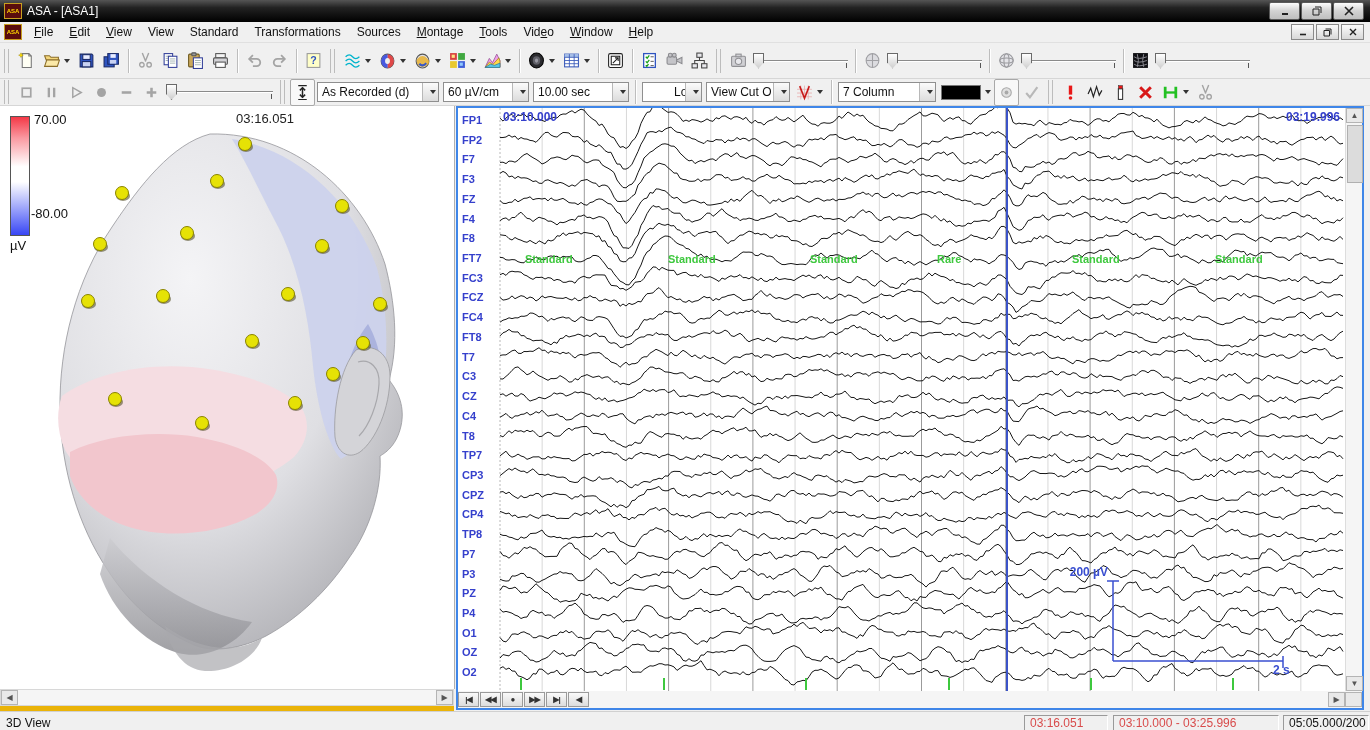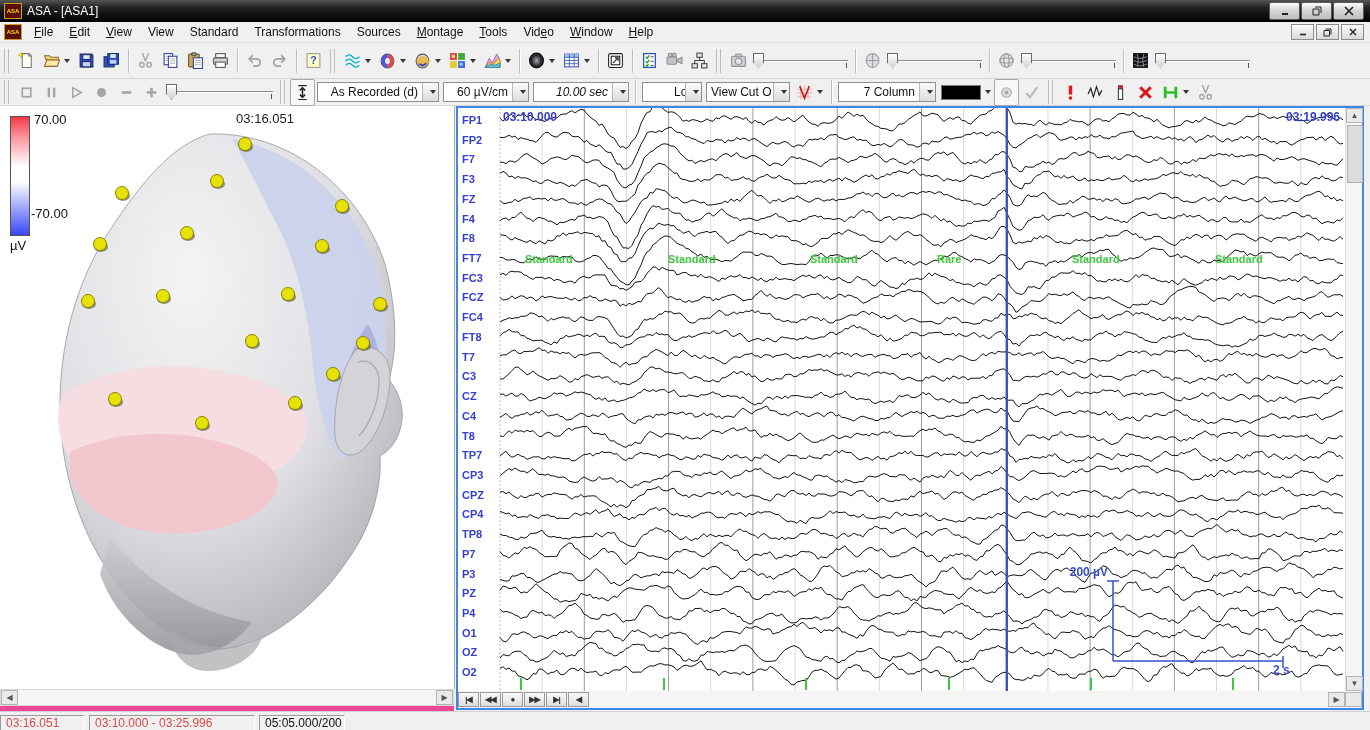--- a/index.html
+++ b/index.html
@@ -30,27 +30,27 @@
   .dd{width:0;height:0;border-left:3.5px solid transparent;border-right:3.5px solid transparent;
       border-top:4px solid #333;margin-left:4px;}
   .tslider{position:relative;height:22px;}
   .tslider .track{position:absolute;left:3px;right:3px;top:10px;height:1px;background:#8a8a8a;box-shadow:0 1px 0 #fff;}
   .tslider .thumb{position:absolute;left:2px;top:3px;width:9px;height:14px;
     background:linear-gradient(#fff,#cfcfcf);border:1px solid #6a6a6a;
     clip-path:polygon(0 0,100% 0,100% 62%,50% 100%,0 62%);}
   .tslider .etick{position:absolute;right:4px;top:13px;width:1px;height:5px;background:#555;}
   .combo{height:20px;box-sizing:border-box;border:1px solid #8f8f8f;background:#fff;display:flex;
     align-items:center;margin:0 2px;font-size:12px;}
-  .combo .ctext{padding:0 4px;white-space:nowrap;overflow:hidden;flex:1;text-align:right;}
+  .combo .ctext{padding:0 4px;white-space:nowrap;overflow:hidden;flex:1;}
   .combo .cdd{width:15px;height:100%;background:linear-gradient(#fbfbfb,#dcdcdc);border-left:1px solid #b8b8b8;
     display:flex;align-items:center;justify-content:center;}
   .swatchbtn{display:flex;align-items:center;padding:0 3px;height:24px;}
   .swatch{width:38px;height:13px;background:#000;border:1px solid #777;}
   .workspace{position:relative;width:1370px;height:605px;background:#f0f0f0;}
-  .panel3d{position:absolute;left:0;top:0;width:454px;height:605px;background:#ec4899;}
+  .panel3d{position:absolute;left:0;top:0;width:454px;height:605px;background:#eab308;}
   .view3d{position:absolute;left:0;top:0;width:454px;height:583px;background:#fff;border-right:1px solid #b0b0b0;overflow:hidden;}
   .cscale{position:absolute;left:10px;top:10px;width:18px;height:118px;border:1px solid #555;
     background:linear-gradient(#f43846 0%,#fa9aa2 18%,#ffffff 42%,#ffffff 55%,#9aa2fa 78%,#3846f4 100%);}
   .cmax{position:absolute;left:34px;top:6px;font-size:13px;}
   .cmin{position:absolute;left:31px;top:100px;font-size:13px;}
   .cunit{position:absolute;left:10px;top:132px;font-size:13px;}
   .ts3d{position:absolute;left:185px;top:5px;width:160px;text-align:center;font-size:13px;color:#222;}
   .hscroll3d{position:absolute;left:0;top:583px;width:454px;height:17px;background:#f5f5f5;
     border:1px solid #d8d8d8;box-sizing:border-box;display:flex;justify-content:space-between;}
   .sbtn{width:17px;height:15px;background:#e9e9e9;border:1px solid #b4b4b4;box-sizing:border-box;
@@ -480,21 +480,21 @@
       <div class="cdd">
         <div class="dd"></div>
       </div>
     </div>
     <div class="combo" style="width: 86px;">
       <div class="ctext">60 µV/cm</div>
       <div class="cdd">
         <div class="dd"></div>
       </div>
     </div>
-    <div class="combo" style="width: 96px; font-style: italic;">
+    <div class="combo" style="width: 96px;">
       <div class="ctext">10.00 sec</div>
       <div class="cdd">
         <div class="dd"></div>
       </div>
     </div>
     <div class="sep"></div>
     <div class="combo" style="width: 60px; padding-left: 27px;">
       <div class="ctext">Low Cut O</div>
       <div class="cdd">
         <div class="dd"></div>
@@ -649,21 +649,21 @@
             <ellipse cx="116" cy="296" rx="7" ry="5" fill="#55502a" opacity="0.6"></ellipse>
             <circle cx="115" cy="293" r="6.5" fill="#e6e205" stroke="#8a8400"></circle>
             <ellipse cx="296" cy="300" rx="7" ry="5" fill="#55502a" opacity="0.6"></ellipse>
             <circle cx="295" cy="297" r="6.5" fill="#e6e205" stroke="#8a8400"></circle>
             <ellipse cx="203" cy="320" rx="7" ry="5" fill="#55502a" opacity="0.6"></ellipse>
             <circle cx="202" cy="317" r="6.5" fill="#e6e205" stroke="#8a8400"></circle>
           </g>
       </svg>
       <div class="cscale"></div>
       <div class="cmax">70.00</div>
-      <div class="cmin">-70.00</div>
+      <div class="cmin">-80.00</div>
       <div class="cunit">µV</div>
       <div class="ts3d">03:16.051</div>
     </div>
     <div class="hscroll3d">
       <div class="sbtn">◀</div>
       <div class="sbtn">▶</div>
     </div>
   </div>
 
   <div class="eegpanel">
@@ -781,16 +781,17 @@
       <div class="navbtn">▶|</div>
       <div class="navbtn">◀</div>
       <div class="htrack"></div>
       <div class="sbtn">▶</div>
       <div class="sbtn"></div>
     </div>
   </div>
 </div>
 
 <div class="statusbar">
+  <div class="sb-view">3D View</div>
   <div class="sb-pane p1 sb-red">03:16.051</div>
   <div class="sb-pane p2 sb-red">03:10.000 - 03:25.996</div>
   <div class="sb-pane p3">05:05.000/200</div>
 </div>
 
 </body></html>

